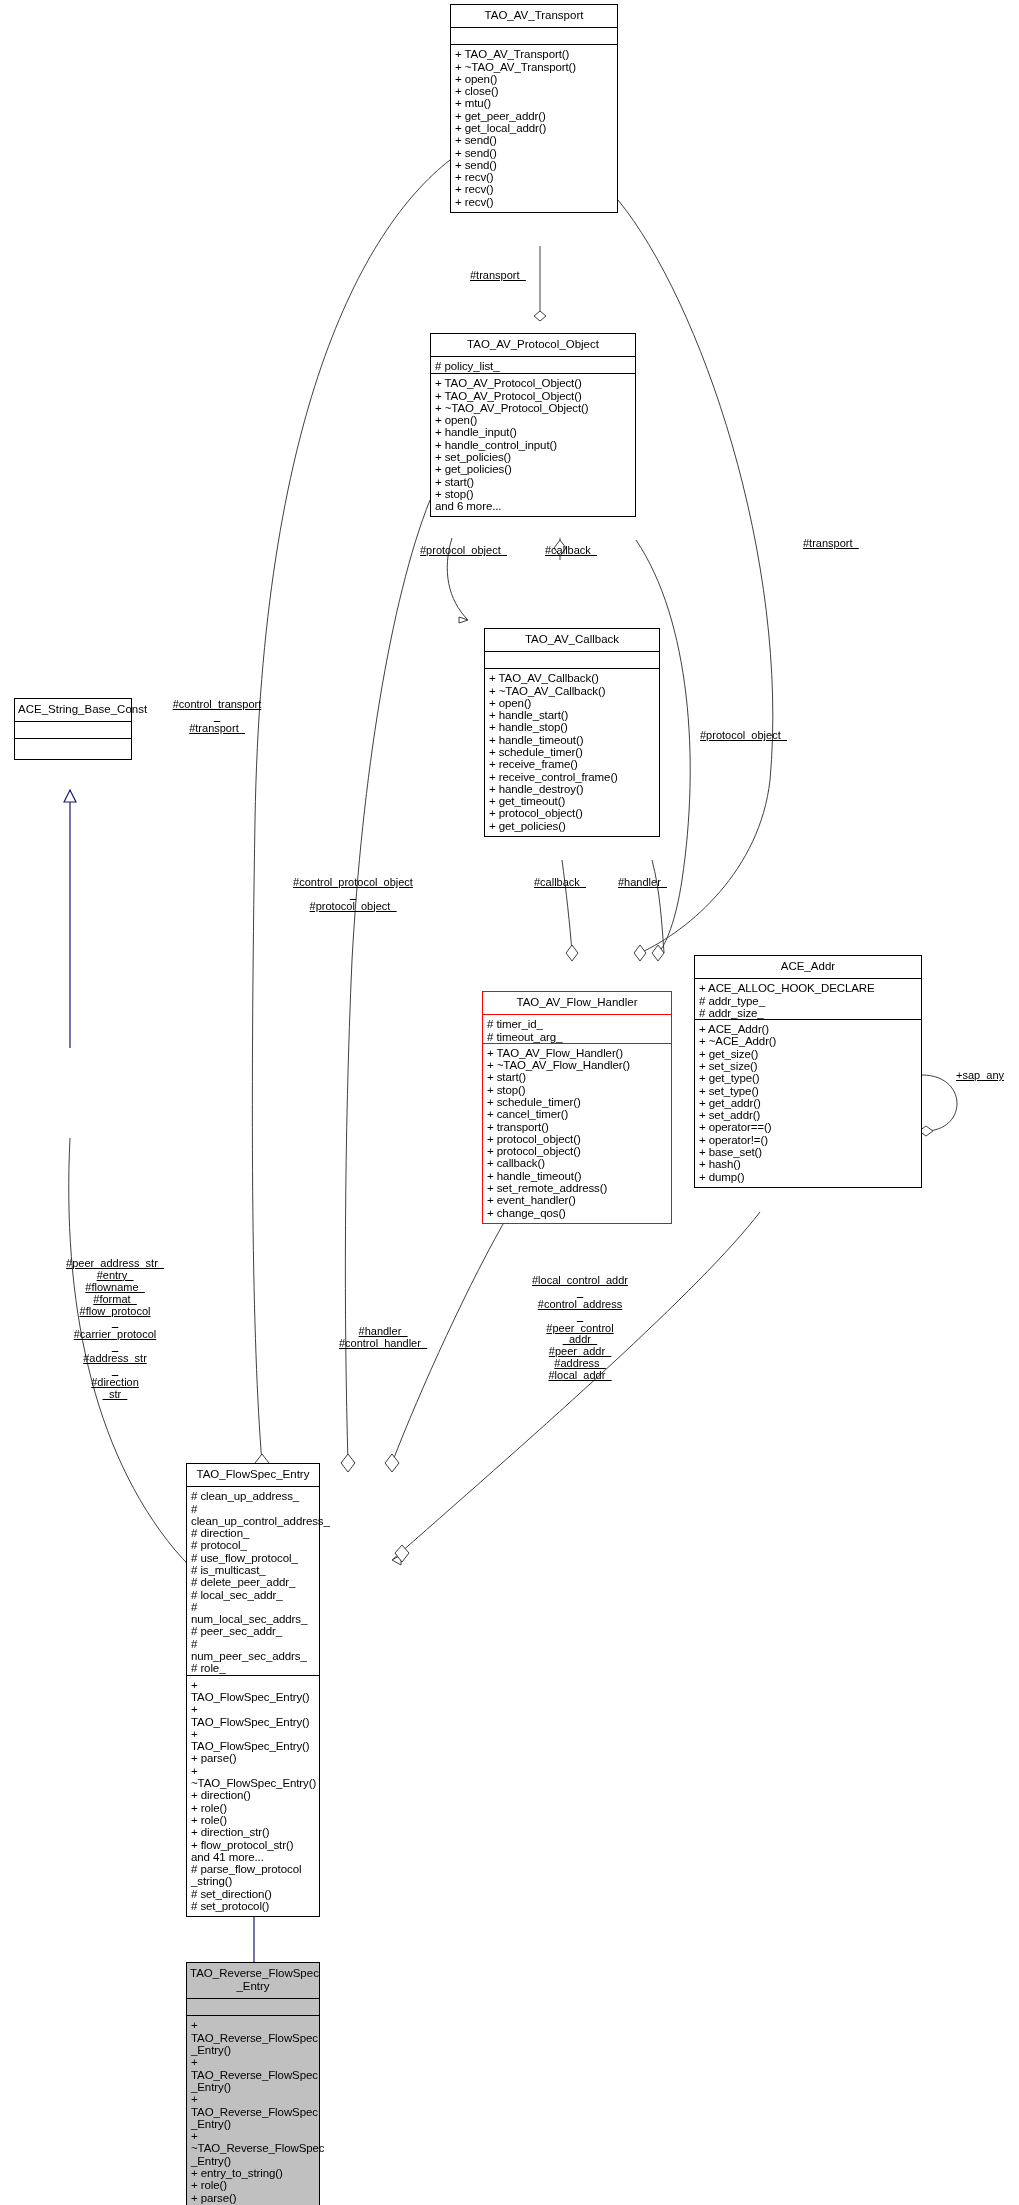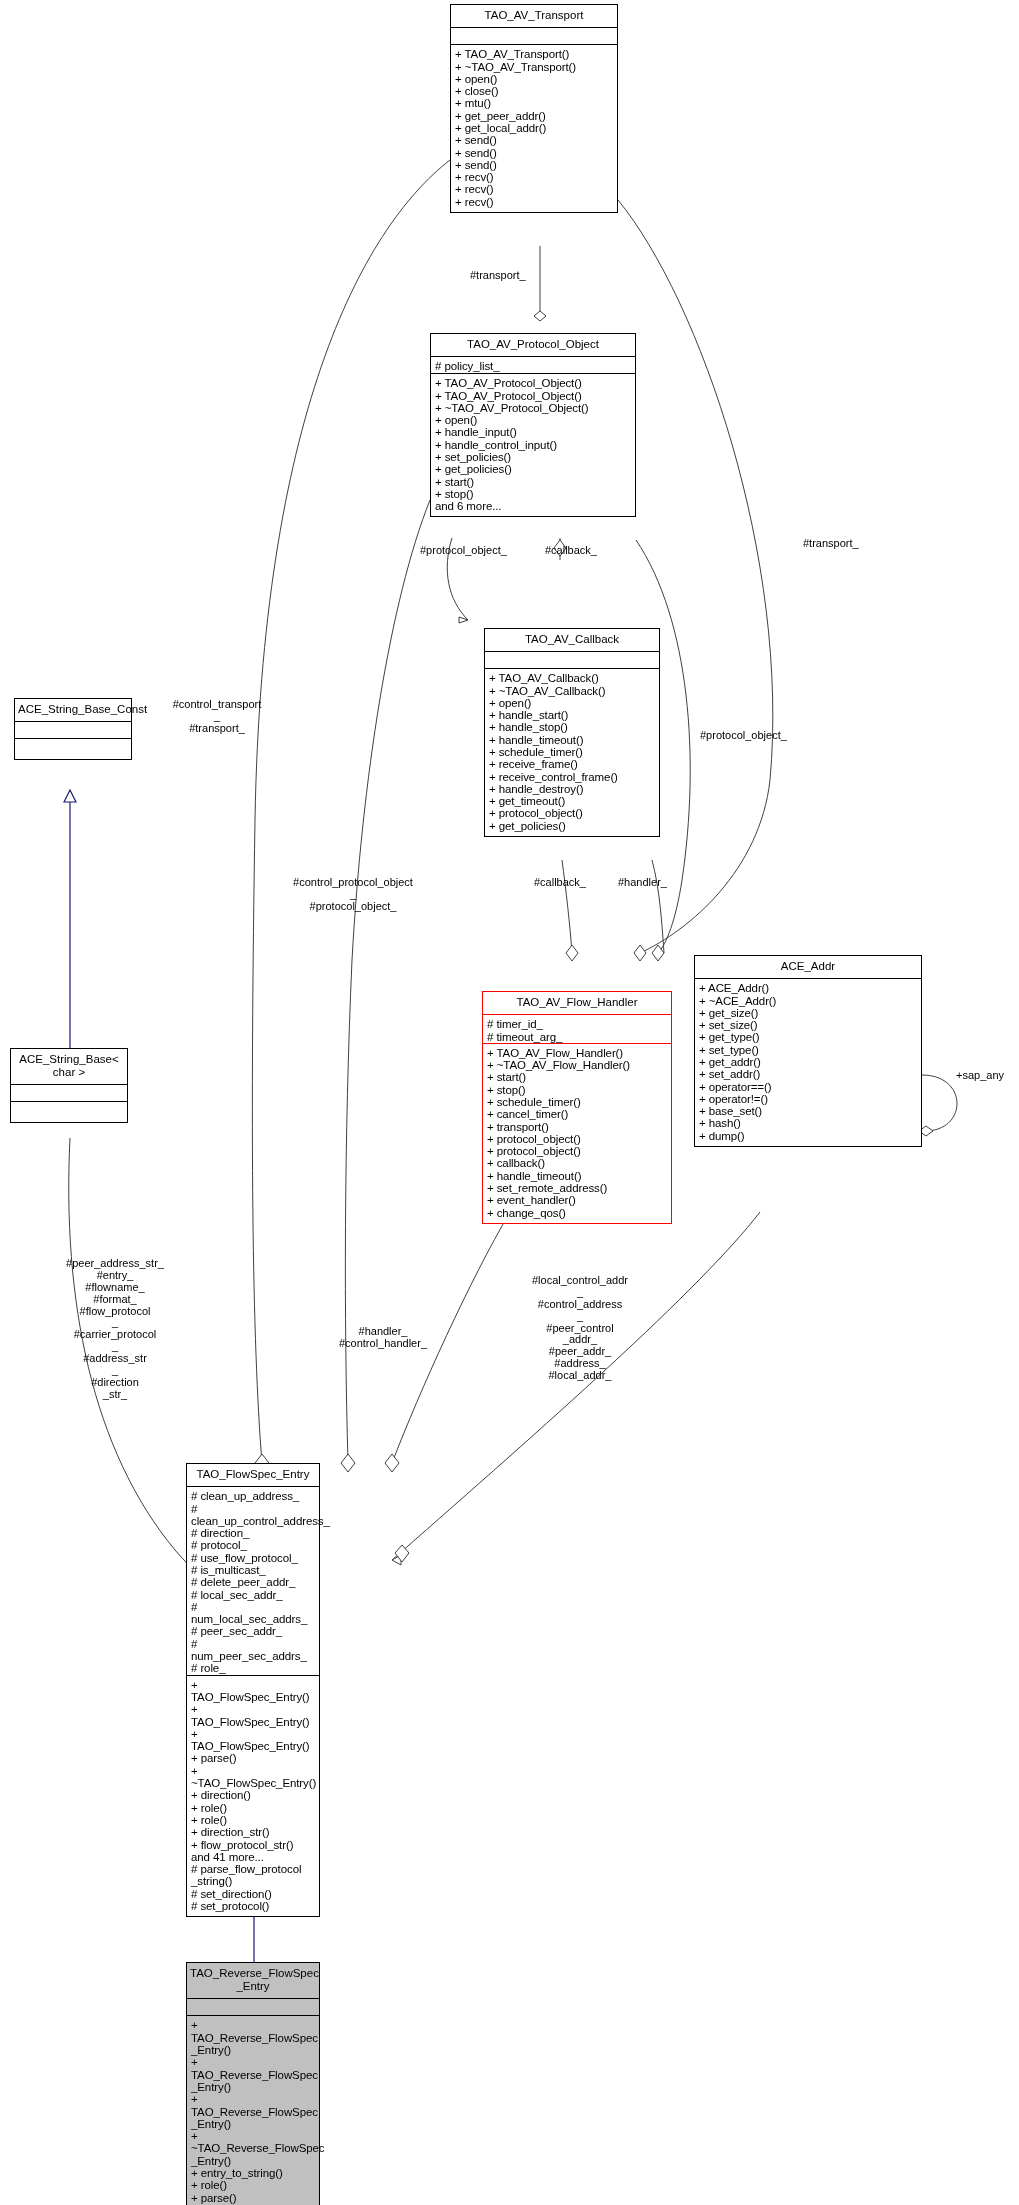--- a/index.html
+++ b/index.html
@@ -75,20 +75,21 @@
   }
 
   
   .edge-label {
     position: absolute;
     font-size: 11px;
     line-height: 1.08;
     color: #000000;
     white-space: pre-line;
     z-index: 4;
+    text-decoration: underline;
   }
   .edge-label.c { text-align: center; }
   .edge-label.l { text-align: left; }
 </style>
 </head>
 <body>
 
 <div id="canvas">
 
   <svg id="edges" viewBox="0 0 1019 2205" width="1019" height="2205" xmlns="http://www.w3.org/2000/svg">
@@ -234,20 +235,25 @@
       <div>+ callback()</div>
       <div>+ handle_timeout()</div>
       <div>+ set_remote_address()</div>
       <div>+ event_handler()</div>
       <div>+ change_qos()</div>
     </div>
   </div>
 
   <div class="uml-class" id="box-ace_addr" style="left:694px; top:955px; width:228px;">
     <div class="uml-name">ACE_Addr</div>
+    <div class="uml-attrs">
+      <div>+ ACE_ALLOC_HOOK_DECLARE</div>
+      <div># addr_type_</div>
+      <div># addr_size_</div>
+    </div>
     <div class="uml-ops">
       <div>+ ACE_Addr()</div>
       <div>+ ~ACE_Addr()</div>
       <div>+ get_size()</div>
       <div>+ set_size()</div>
       <div>+ get_type()</div>
       <div>+ set_type()</div>
       <div>+ get_addr()</div>
       <div>+ set_addr()</div>
       <div>+ operator==()</div>
@@ -261,29 +267,20 @@
   <div class="uml-class" id="box-ace_string_base_const" style="left:14px; top:698px; width:118px;">
     <div class="uml-name">ACE_String_Base_Const</div>
     <div class="uml-attrs">
       <div>&nbsp;</div>
     </div>
     <div class="uml-ops">
       <div>&nbsp;</div>
     </div>
   </div>
 
-  <div class="uml-class" id="box-ace_string_base_char" style="left:10px; top:1048px; width:118px;">
-    <div class="uml-name">ACE_String_Base&lt; char &gt;</div>
-    <div class="uml-attrs">
-      <div>&nbsp;</div>
-    </div>
-    <div class="uml-ops">
-      <div>&nbsp;</div>
-    </div>
-  </div>
 
   <div class="uml-class" id="box-tao_flowspec_entry" style="left:186px; top:1463px; width:134px;">
     <div class="uml-name">TAO_FlowSpec_Entry</div>
     <div class="uml-attrs">
       <div># clean_up_address_</div>
       <div># clean_up_control_address_</div>
       <div># direction_</div>
       <div># protocol_</div>
       <div># use_flow_protocol_</div>
       <div># is_multicast_</div>

